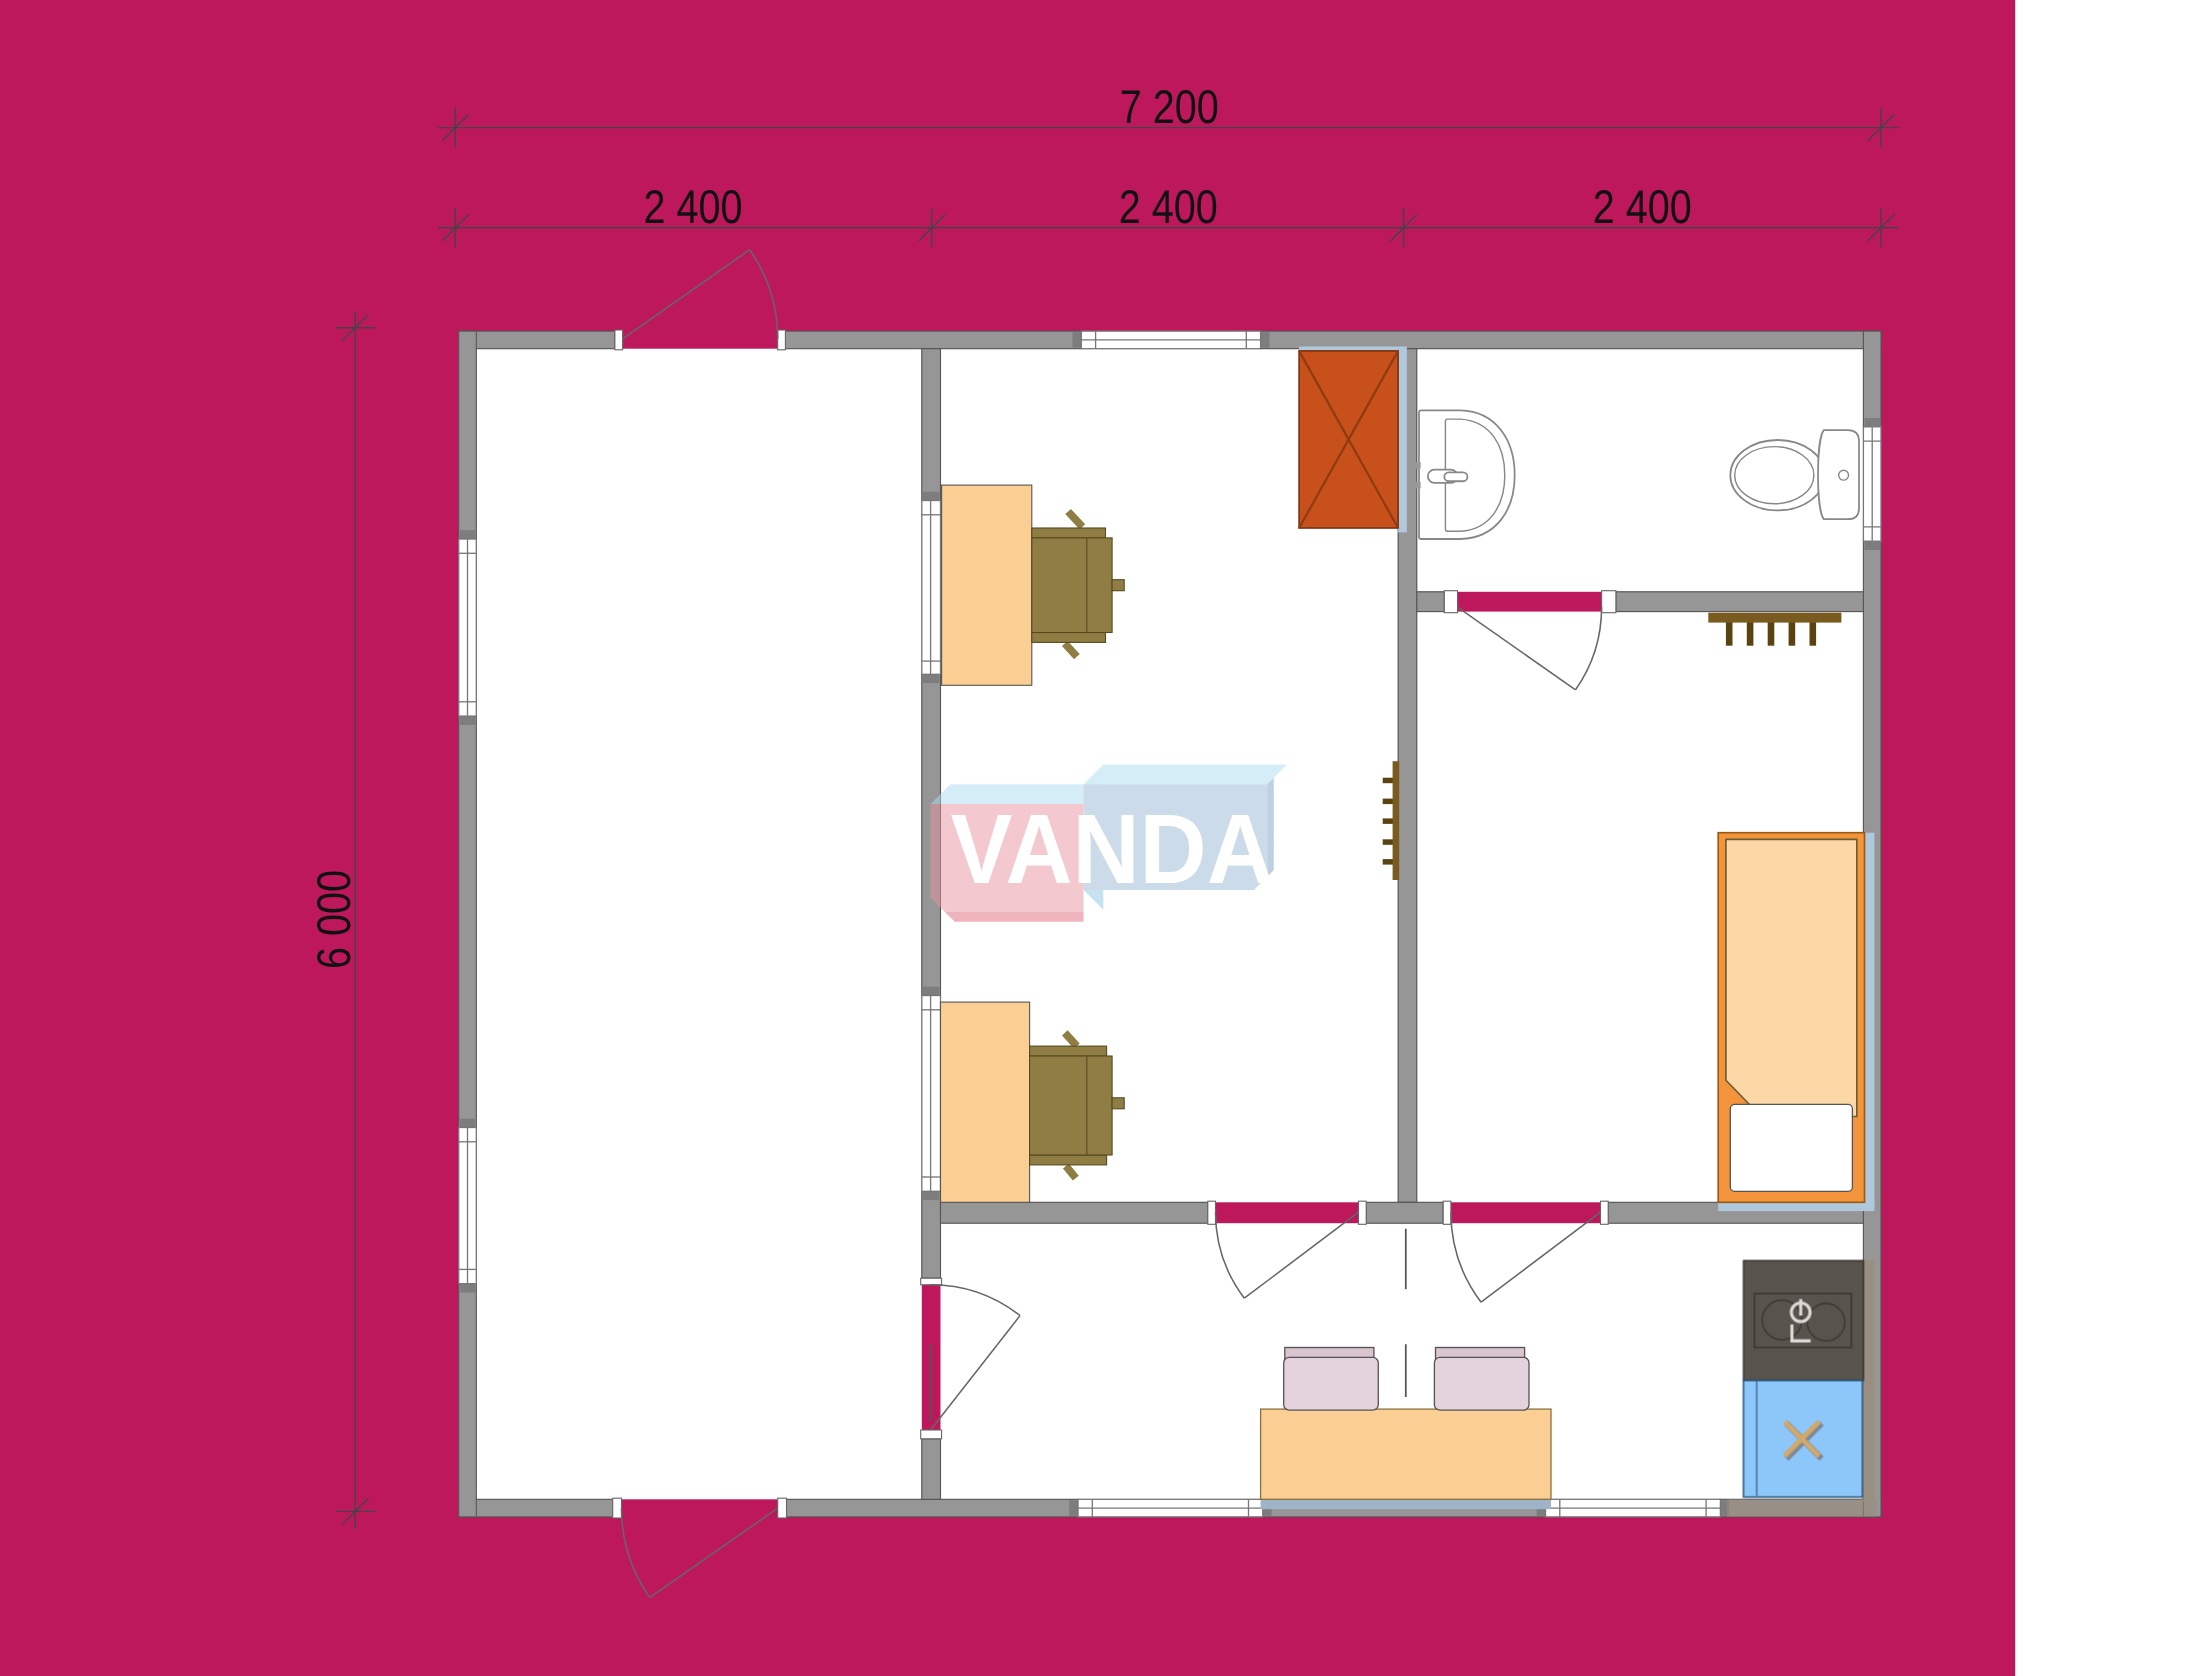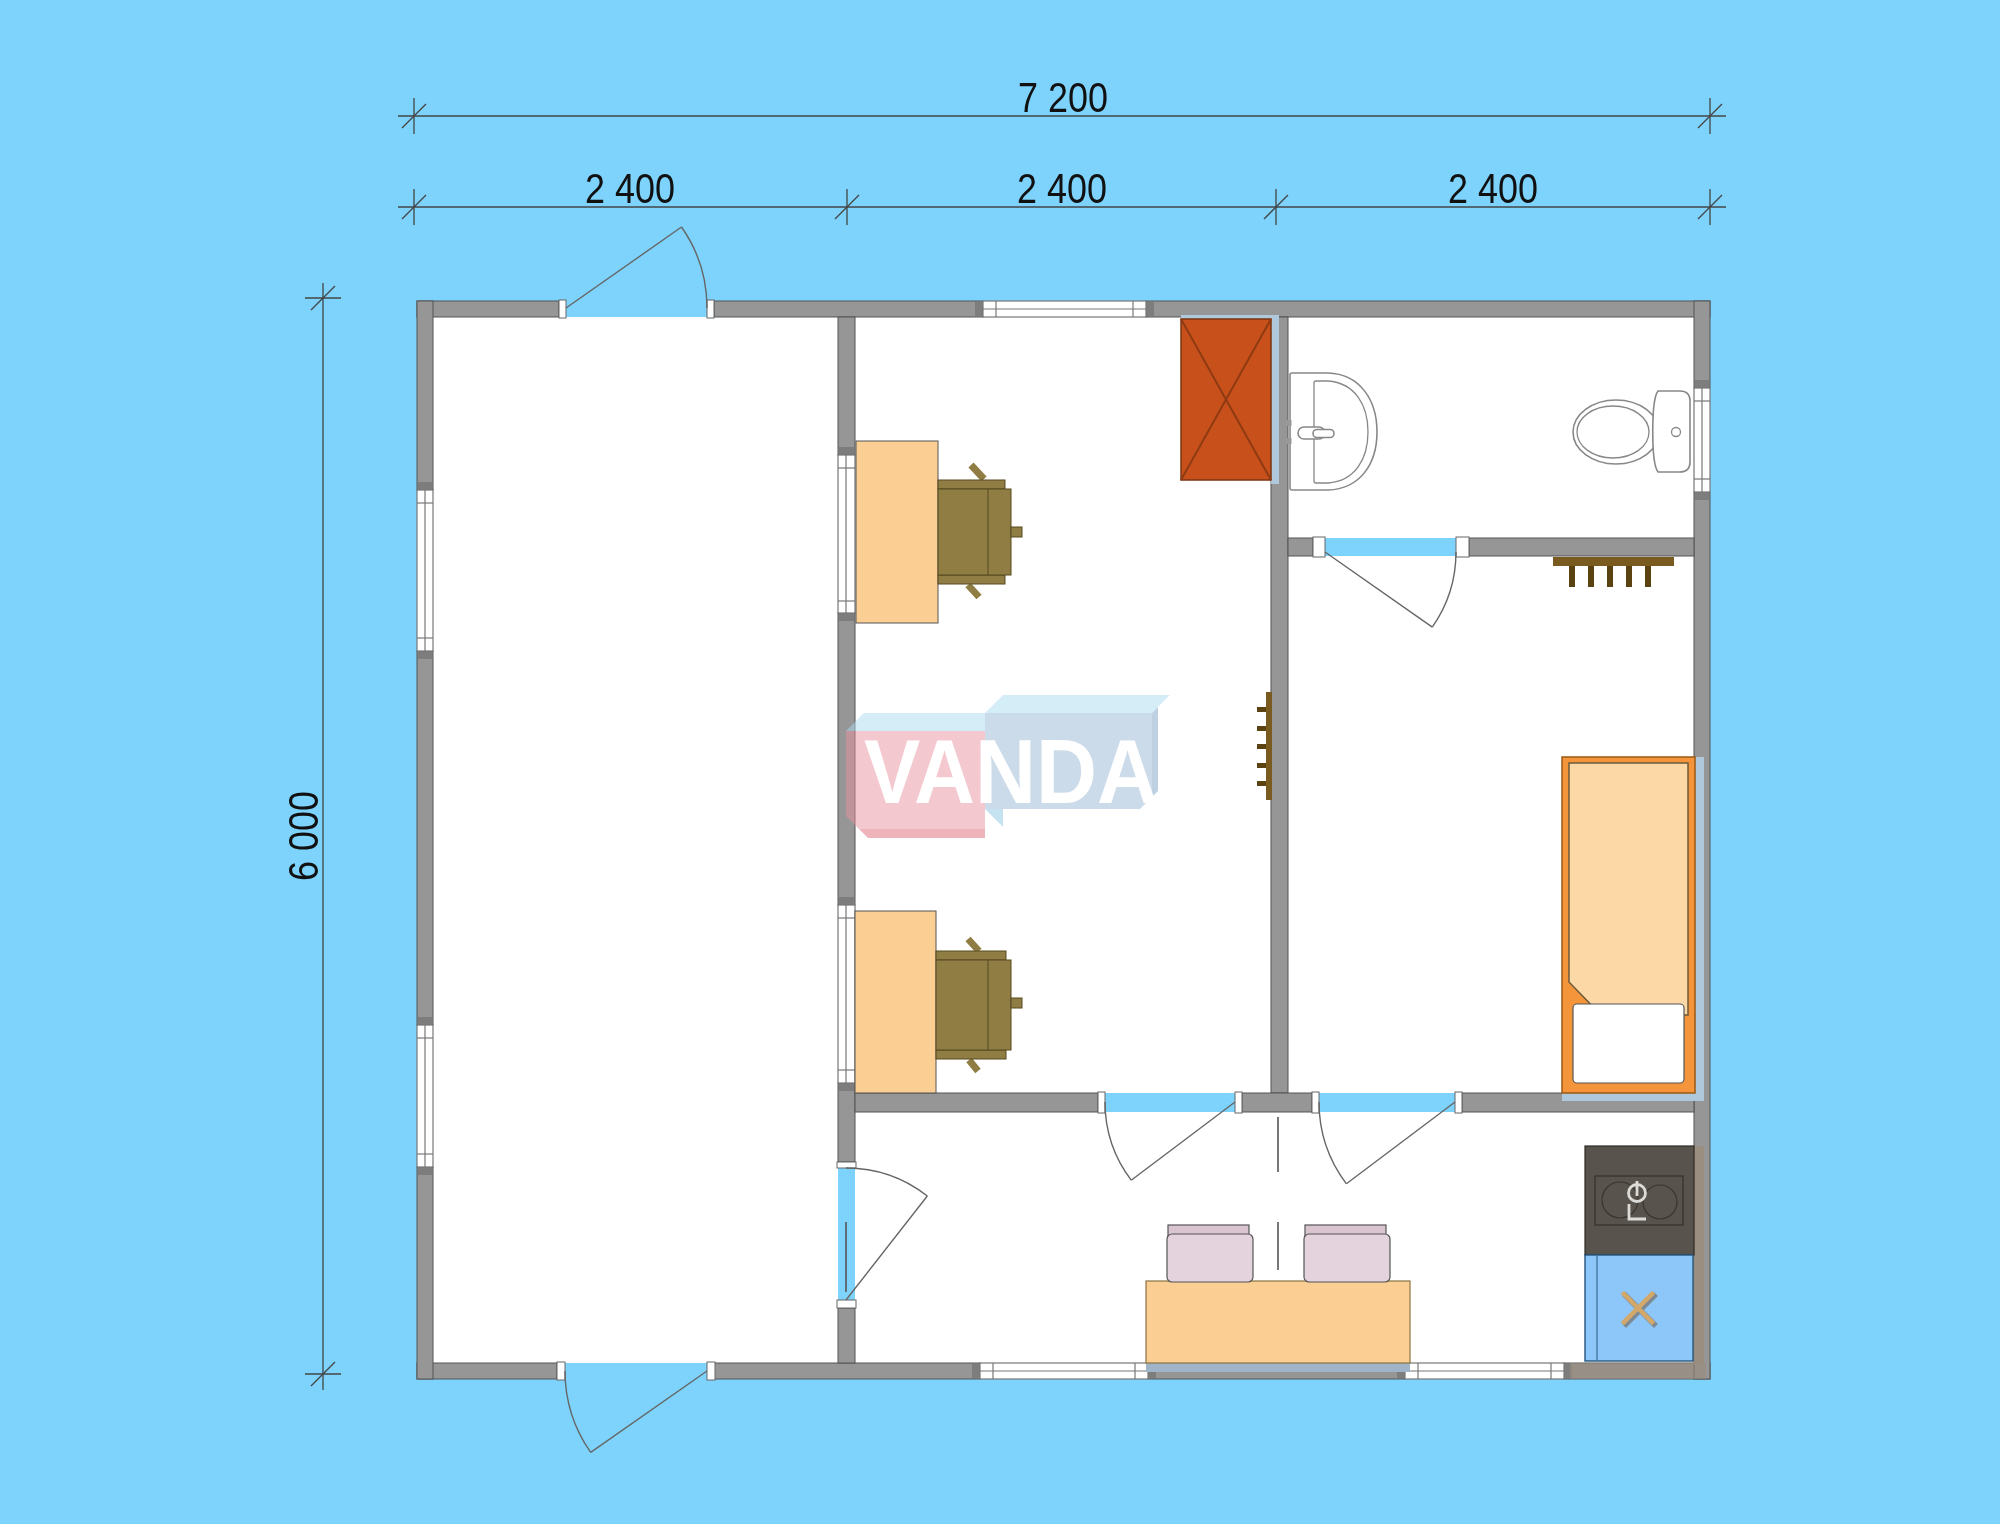--- a/index.html
+++ b/index.html
@@ -1,16 +1,16 @@
 <!DOCTYPE html>
 <html><head>
 <meta charset="utf-8">
 <style>
   html,body{margin:0;padding:0;background:#ffffff;}
-  .page{position:relative;width:2000px;height:1524px;background:#7dd3fc;overflow:hidden;}
+  .page{position:relative;width:1832px;height:1524px;background:#be185d;overflow:hidden;}
   svg{position:absolute;left:0;top:0;}
   text{font-family:"Liberation Sans", sans-serif;}
 </style>
 </head>
 <body>
 <div class="page">
 <svg width="2000" height="1524" viewBox="0 0 2000 1524">
 
   <g stroke="#444" stroke-width="1.3" fill="none">
     <line x1="398" y1="116" x2="1726" y2="116"></line>

